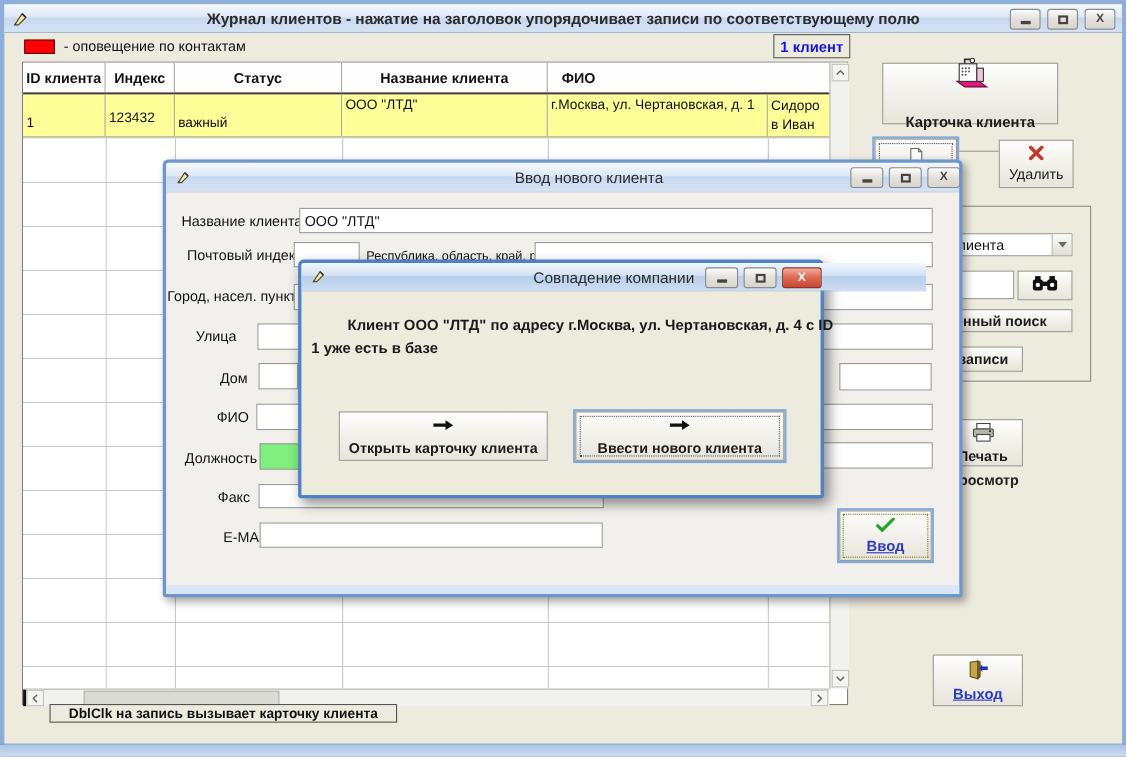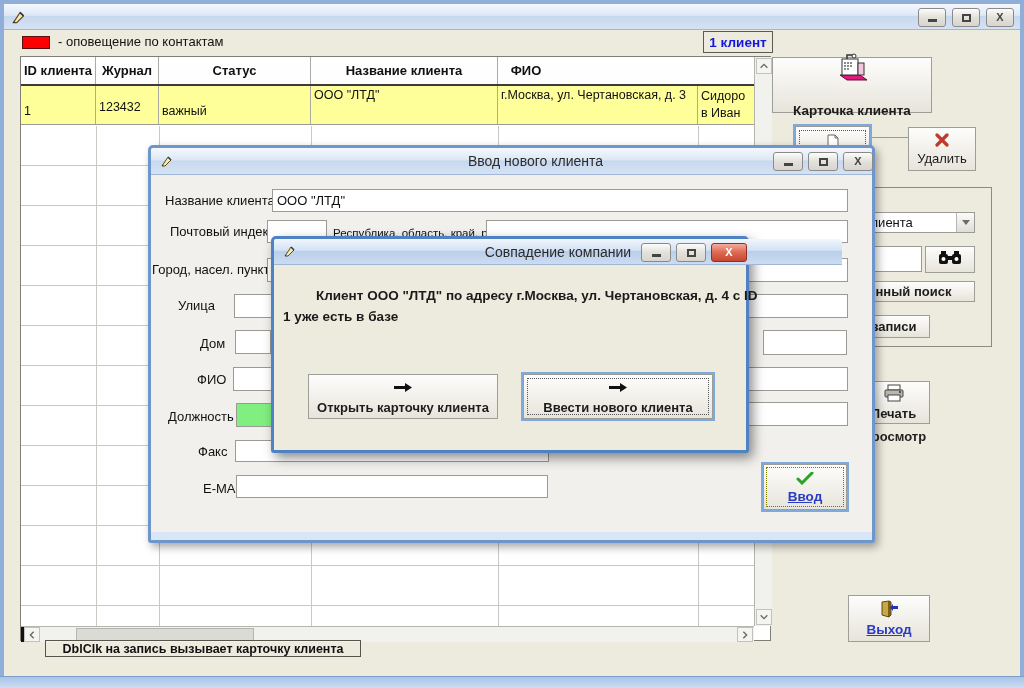--- a/index.html
+++ b/index.html
@@ -60,51 +60,52 @@
   <div class="abs frame-bottom" style="left:0;top:676px;width:1024px;height:12px;"></div>
 
   <div class="abs tbar tbar-main" style="left:4px;top:4px;width:1016px;height:26px;">
     <span class="abs" style="left:6px;top:4px;">
       <svg width="18" height="18" viewBox="0 0 16 16">
           <path d="M3 13 L9 4 L12 7 L6 13 Z" fill="#F6E9B2" stroke="#5A4A20" stroke-width="1"></path>
           <path d="M9 4 l3 3" stroke="#333" stroke-width="1.4"></path>
           <path d="M3 13 l1.6-0.4 -1.2-1.2 Z" fill="#333"></path>
         </svg>
     </span>
+    <span class="title">Журнал клиентов - нажатие на заголовок упорядочивает записи по соответствующему полю</span>
     <span class="winbtn abs" style="left:909px;top:4px;">
         <span class="glyph-min"></span>
       </span>
     <span class="winbtn abs" style="left:943px;top:4px;">
         <span class="glyph-max"></span>
       </span>
     <span class="winbtn abs" style="left:977px;top:4px;">
         <span class="glyph-x">X</span>
       </span>
   </div>
 
   <div class="abs" style="left:22px;top:36px;width:28px;height:13px;background:#FF0000;border:1px solid #5A1010;"></div>
   <div class="abs" style="left:58px;top:34px;font-size:13px;color:#111;">- оповещение по контактам</div>
   <div class="abs" style="left:703px;top:31px;width:70px;height:22px;border:1px solid #5A5A52;display:flex;align-items:center;justify-content:center;">
     <span style="color:#1515E0;font-weight:bold;font-size:13.5px;">1 клиент</span>
   </div>
 
   <div class="abs grid" style="left:20px;top:56px;width:751px;height:585px;">
     <div class="gh-row">
       <div class="gh-cell" style="width:75px;">ID клиента</div>
-      <div class="gh-cell" style="width:63px;">Журнал</div>
+      <div class="gh-cell" style="width:63px;">Индекс</div>
       <div class="gh-cell" style="width:152px;">Статус</div>
       <div class="gh-cell" style="width:187px;">Название клиента</div>
       <div class="gh-cell" style="width:56px;border-right:none;">ФИО</div>
     </div>
     <div class="gr-row" style="background:#FFFF99;width:733px;">
       <div class="gr-cell" style="width:75px;padding-top:18px;">1</div>
       <div class="gr-cell" style="width:63px;padding-top:14px;">123432</div>
       <div class="gr-cell" style="width:152px;padding-top:18px;">важный</div>
       <div class="gr-cell" style="width:187px;">ООО "ЛТД"</div>
-      <div class="gr-cell" style="width:200px;">г.Москва, ул. Чертановская, д. 3</div>
+      <div class="gr-cell" style="width:200px;">г.Москва, ул. Чертановская, д. 1</div>
       <div class="gr-cell" style="width:56px;border-right:none;word-break:break-all;line-height:17px;">Сидоров Иван</div>
     </div>
     <div class="abs grid-empty" style="left:0;top:69px;width:733px;height:500px;"></div>
     <div class="abs vline" style="left:75px;top:69px;height:500px;"></div>
     <div class="abs vline" style="left:138px;top:69px;height:500px;"></div>
     <div class="abs vline" style="left:290px;top:69px;height:500px;"></div>
     <div class="abs vline" style="left:477px;top:69px;height:500px;"></div>
     <div class="abs vline" style="left:677px;top:69px;height:500px;"></div>
 
     <div class="abs sbar" style="left:733px;top:0;width:18px;height:569px;border-left:1px solid #B5B5AF;">
@@ -131,21 +132,21 @@
       <div class="sbtn abs" style="left:716px;top:0;width:16px;height:15px;">
         <svg width="8" height="10" viewBox="0 0 8 12">
             <polyline points="2,2 6,6 2,10" fill="none" stroke="#666" stroke-width="1.6"></polyline>
           </svg>
       </div>
     </div>
   </div>
 
   <div class="abs" style="left:45px;top:640px;width:316px;height:17px;border:1px solid #55554E;display:flex;align-items:center;justify-content:center;font-size:12.5px;font-weight:bold;color:#111;">DblClk на запись вызывает карточку клиента</div>
 
-  <div class="abs btn3d" style="left:772px;top:57px;width:160px;height:56px;gap:16px;">
+  <div class="abs btn3d" style="left:802px;top:57px;width:160px;height:56px;gap:16px;">
     <span>
       <svg width="38" height="30" viewBox="0 0 38 30">
         <path d="M7 22 L14 27 L34 27 L27 22 Z" fill="#E0197D" stroke="#6B0A3C"></path>
         <rect x="9" y="6" width="16" height="16" fill="#fff" stroke="#333"></rect>
         <g fill="#555">
             <circle cx="12" cy="10" r="0.9"></circle>
             <circle cx="15" cy="10" r="0.9"></circle>
             <circle cx="18" cy="10" r="0.9"></circle>
             <circle cx="12" cy="13" r="0.9"></circle>
             <circle cx="15" cy="13" r="0.9"></circle>

